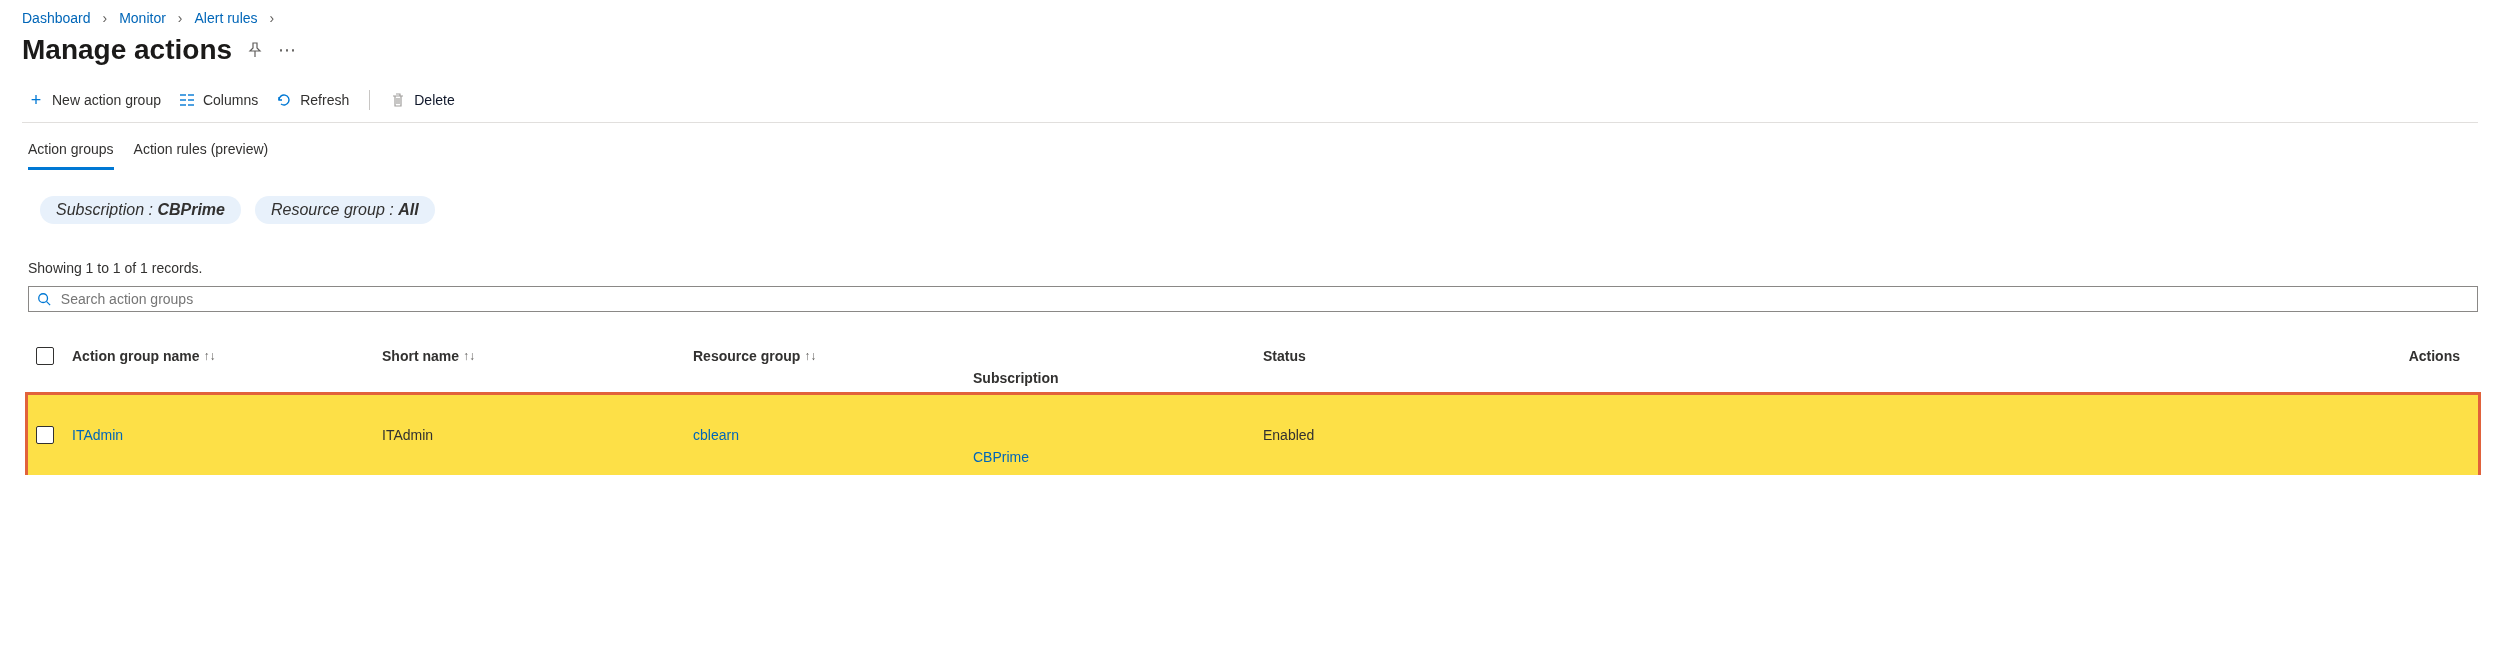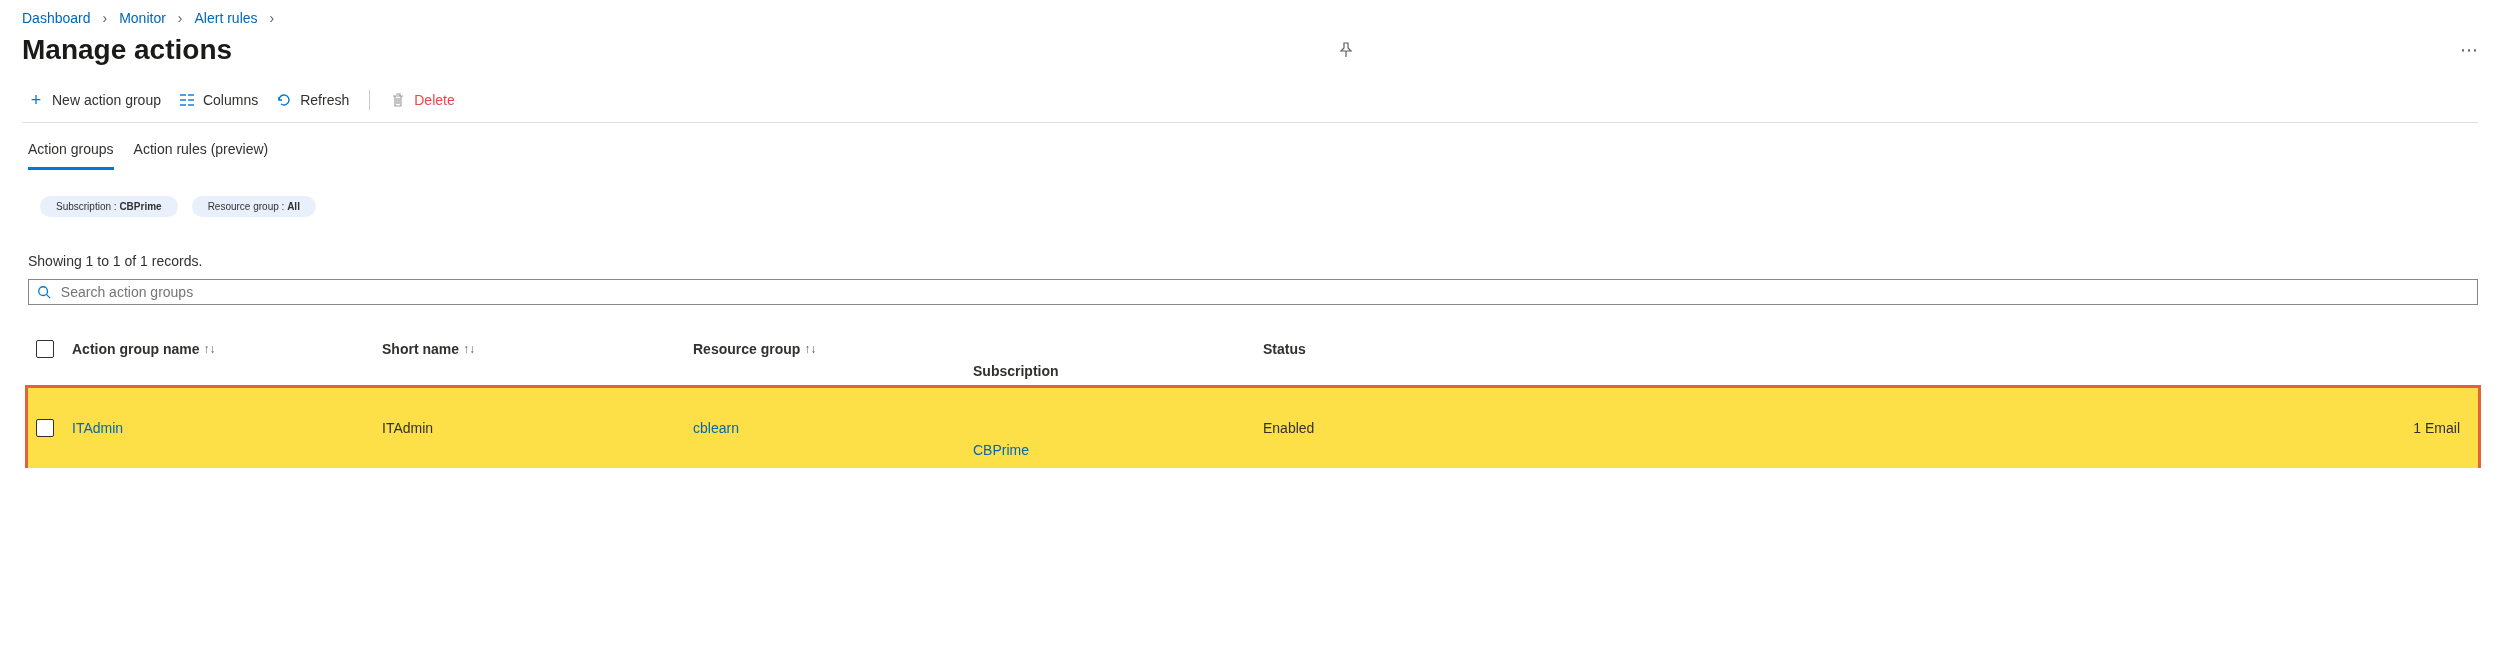--- a/index.html
+++ b/index.html
@@ -10,49 +10,49 @@
     background: #fff;
   }
   .page { padding: 6px 22px 0 22px; }
 
   
   .breadcrumb { display: flex; align-items: center; gap: 12px; padding: 4px 0 6px 0; font-size: 14px; }
   .breadcrumb a { color: #0066b8; text-decoration: none; cursor: pointer; }
   .breadcrumb .chev { color: #605e5c; }
 
   
-  .title-row { display: flex; align-items: center; gap: 14px; padding: 2px 0 18px 0; justify-content: space-between; }
+  .title-row { display: flex; align-items: center; gap: 14px; padding: 2px 0 18px 0; }
   .page-title { font-size: 28px; font-weight: 600; color: #1b1a19; }
   .title-icon { width: 18px; height: 18px; color: #605e5c; cursor: pointer; display:flex; align-items:center; justify-content:center;}
   .ellipsis { color: #605e5c; font-size: 18px; cursor: pointer; line-height:1; }
 
   
   .toolbar {
     display: flex; align-items: center; gap: 18px;
     padding: 6px 0 12px 6px;
     border-bottom: 1px solid #e1dfdd;
   }
   .tool-btn { display: inline-flex; align-items: center; gap: 8px; color: #323130; cursor: pointer; font-size: 14px; }
-  .tool-btn.disabled { color: #ef4444; cursor: default; justify-content: center; }
+  .tool-btn.disabled { color: #0f172a; cursor: default; justify-content: center; }
   .tool-btn .ico { width: 16px; height: 16px; display:inline-flex; align-items:center; justify-content:center; }
   .tool-btn .ico.blue svg { stroke: #0078d4; fill: none; }
   .tool-btn .ico.blueplus { color: #0078d4; font-size: 18px; line-height:1; }
   .sep { width:1px; height: 20px; background:#c8c6c4; margin: 0 2px; }
 
   
   .tabs { display: flex; gap: 20px; padding: 12px 6px 0 6px; }
   .tab { padding: 6px 0 10px 0; color: #323130; cursor: pointer; font-size: 14px; }
   .tab.active { border-bottom: 3px solid #0078d4; font-weight: 400; }
 
   
   .pill-row { display: flex; gap: 14px; padding: 26px 6px 0 18px; }
   .pill {
     background: #e8f1fb; color: #323130;
     border-radius: 16px; padding: 5px 16px;
-    font-size: 10px; cursor: pointer;
+    font-size: 16px; cursor: pointer; font-style: italic;
   }
   .pill b { font-weight: 600; }
 
   
   .records-line { padding: 36px 6px 6px 6px; font-size: 14px; color: #323130; }
 
   
   .search-wrap {
     margin: 4px 0 0 6px;
     border: 1px solid #8a8886;
@@ -196,28 +196,30 @@
       </div>
       <div class="c-rg">
         <span>Resource group</span><span class="sort-arrows">↑↓</span>
       </div>
       <div class="c-sub">
         <span>Subscription</span>
       </div>
       <div class="c-status">
         <span>Status</span>
       </div>
+      <div class="c-actions">
+        <span>Actions</span>
+      </div>
     </div>
 
     <div class="trow">
       <div class="cell-check">
         <div class="chk"></div>
       </div>
       <div class="c-name"><span class="link">ITAdmin</span></div>
       <div class="c-short"><span>ITAdmin</span></div>
       <div class="c-rg"><span class="link">cblearn</span></div>
       <div class="c-sub"><span class="link">CBPrime</span></div>
       <div class="c-status"><span>Enabled</span></div>
-      <div class="c-actions"><span>1 Email</span></div>
     </div>
   </div>
 
 </div>
 
 </body></html>

